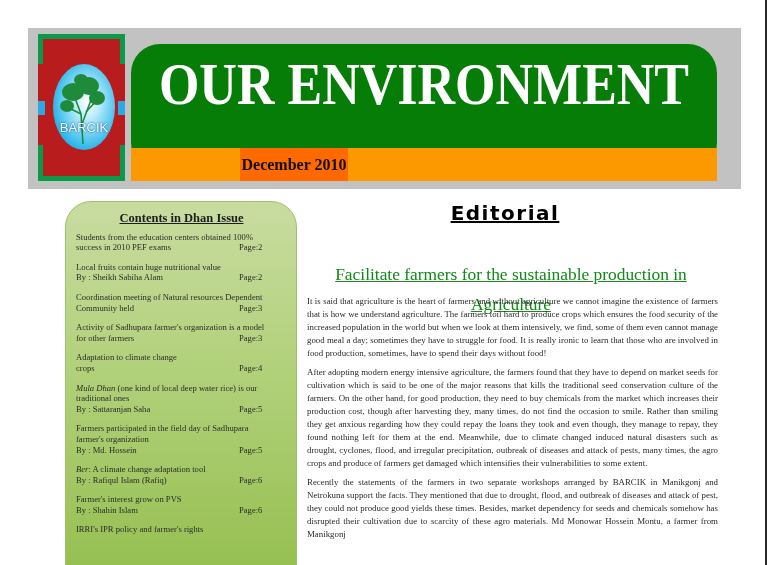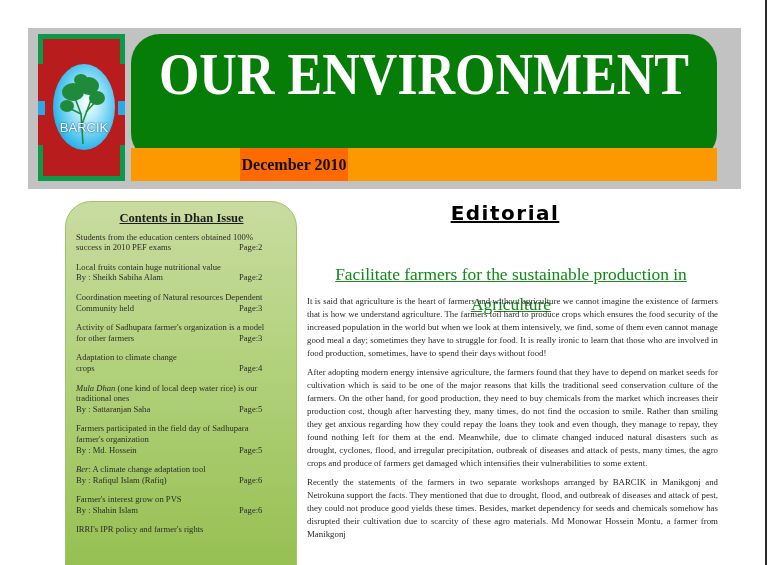--- a/index.html
+++ b/index.html
@@ -18,21 +18,21 @@
     background: radial-gradient(ellipse at 55% 45%, #ffffff 0%, #b9ecfb 25%, #2bb6ea 70%, #1499d6 100%);
     overflow: hidden;
   }
   .logo-tree { position: absolute; left: 0; top: 0; width: 62px; height: 86px; }
   .logo-text {
     position: absolute; left: 0; right: 0; top: 56px; text-align: center;
     font-family: "Liberation Sans", sans-serif; font-size: 13px; color: #ffffff;
     text-shadow: 0 0 1px #1a6a9a, 0 0 2px #1a6a9a; letter-spacing: 0px;
   }
   .side-tab { position: absolute; width: 7px; height: 14px; background: #2ba8e6; top: 67px; }
-  .green-block { position: absolute; left: 103px; top: 6px; width: 586px; height: 128px; background: #067d06; border-radius: 29px; }
+  .green-block { position: absolute; left: 103px; top: 16px; width: 586px; height: 128px; background: #067d06; border-radius: 29px; }
   .title {
     position: absolute; left: 0; right: 0; top: 6px; text-align: center;
     font-family: "Liberation Serif", serif; font-weight: bold; color: #ffffff;
     font-size: 52px; letter-spacing: 0px; line-height: 62px;
     transform: scaleY(1.12); transform-origin: top center;
   }
   .tagline {
     position: absolute; left: 0; right: 0; top: 89px; text-align: center;
     font-weight: bold; color: #ffffff; font-size: 10.5px;
   }

